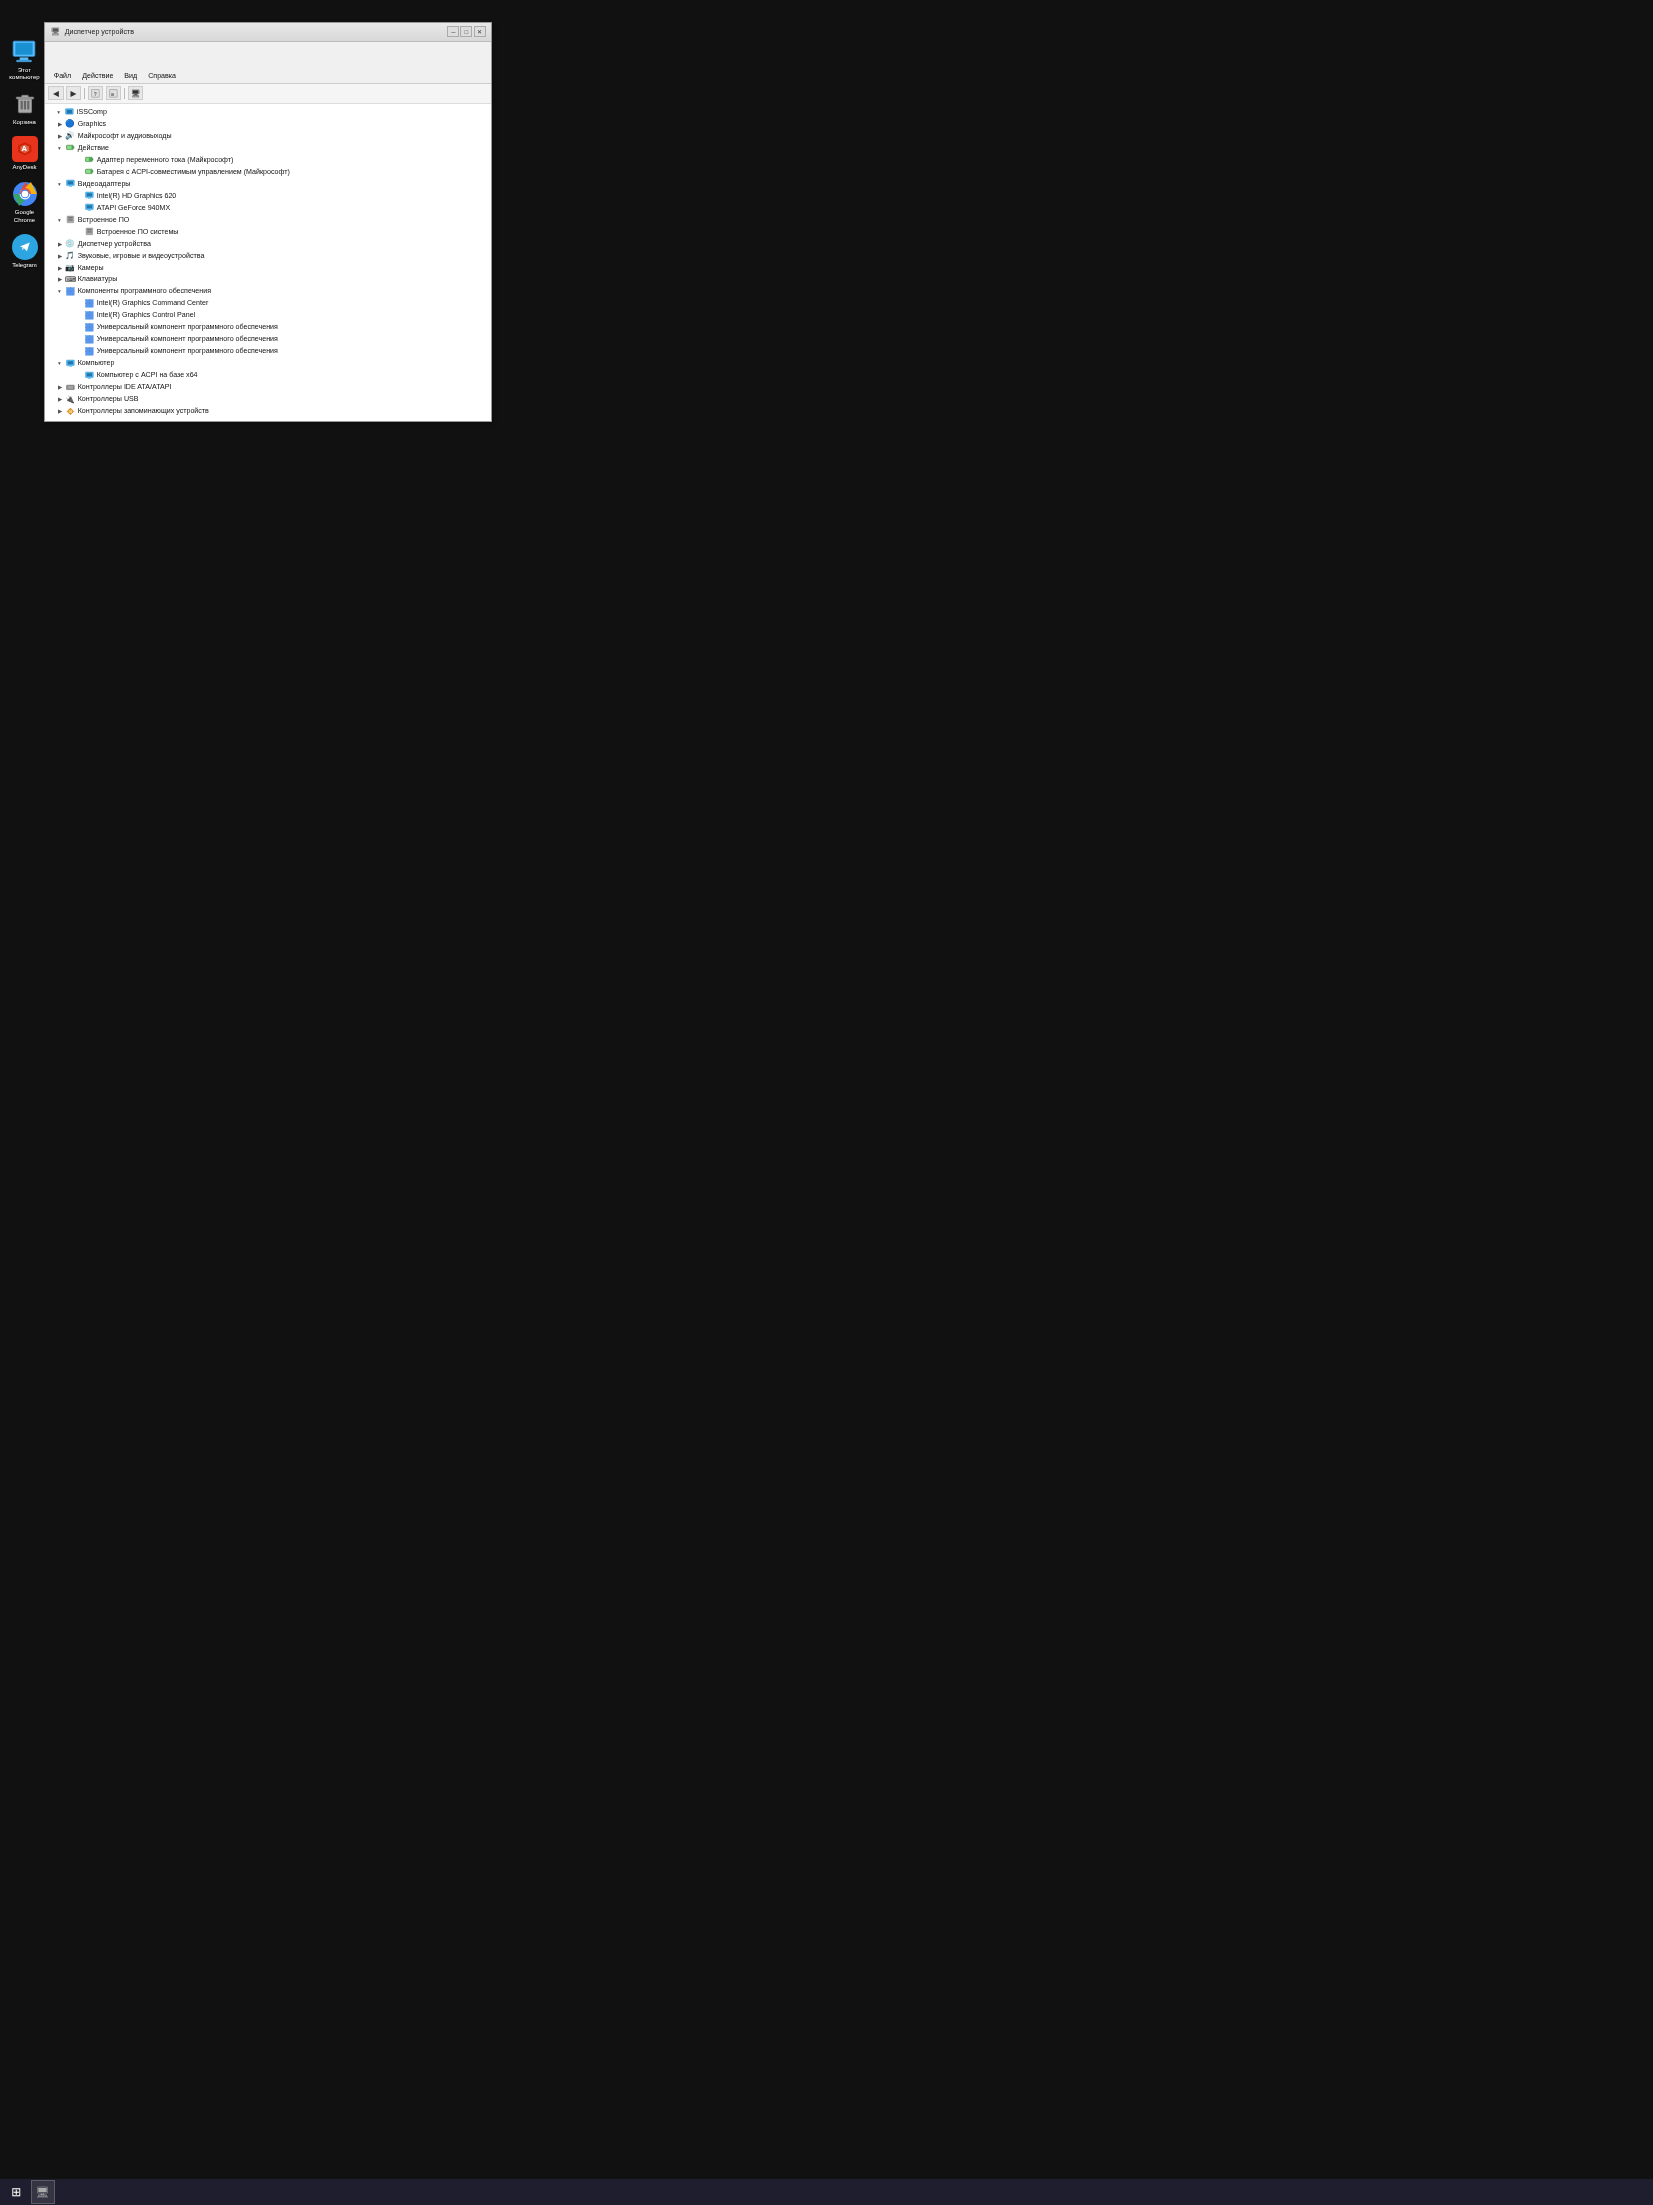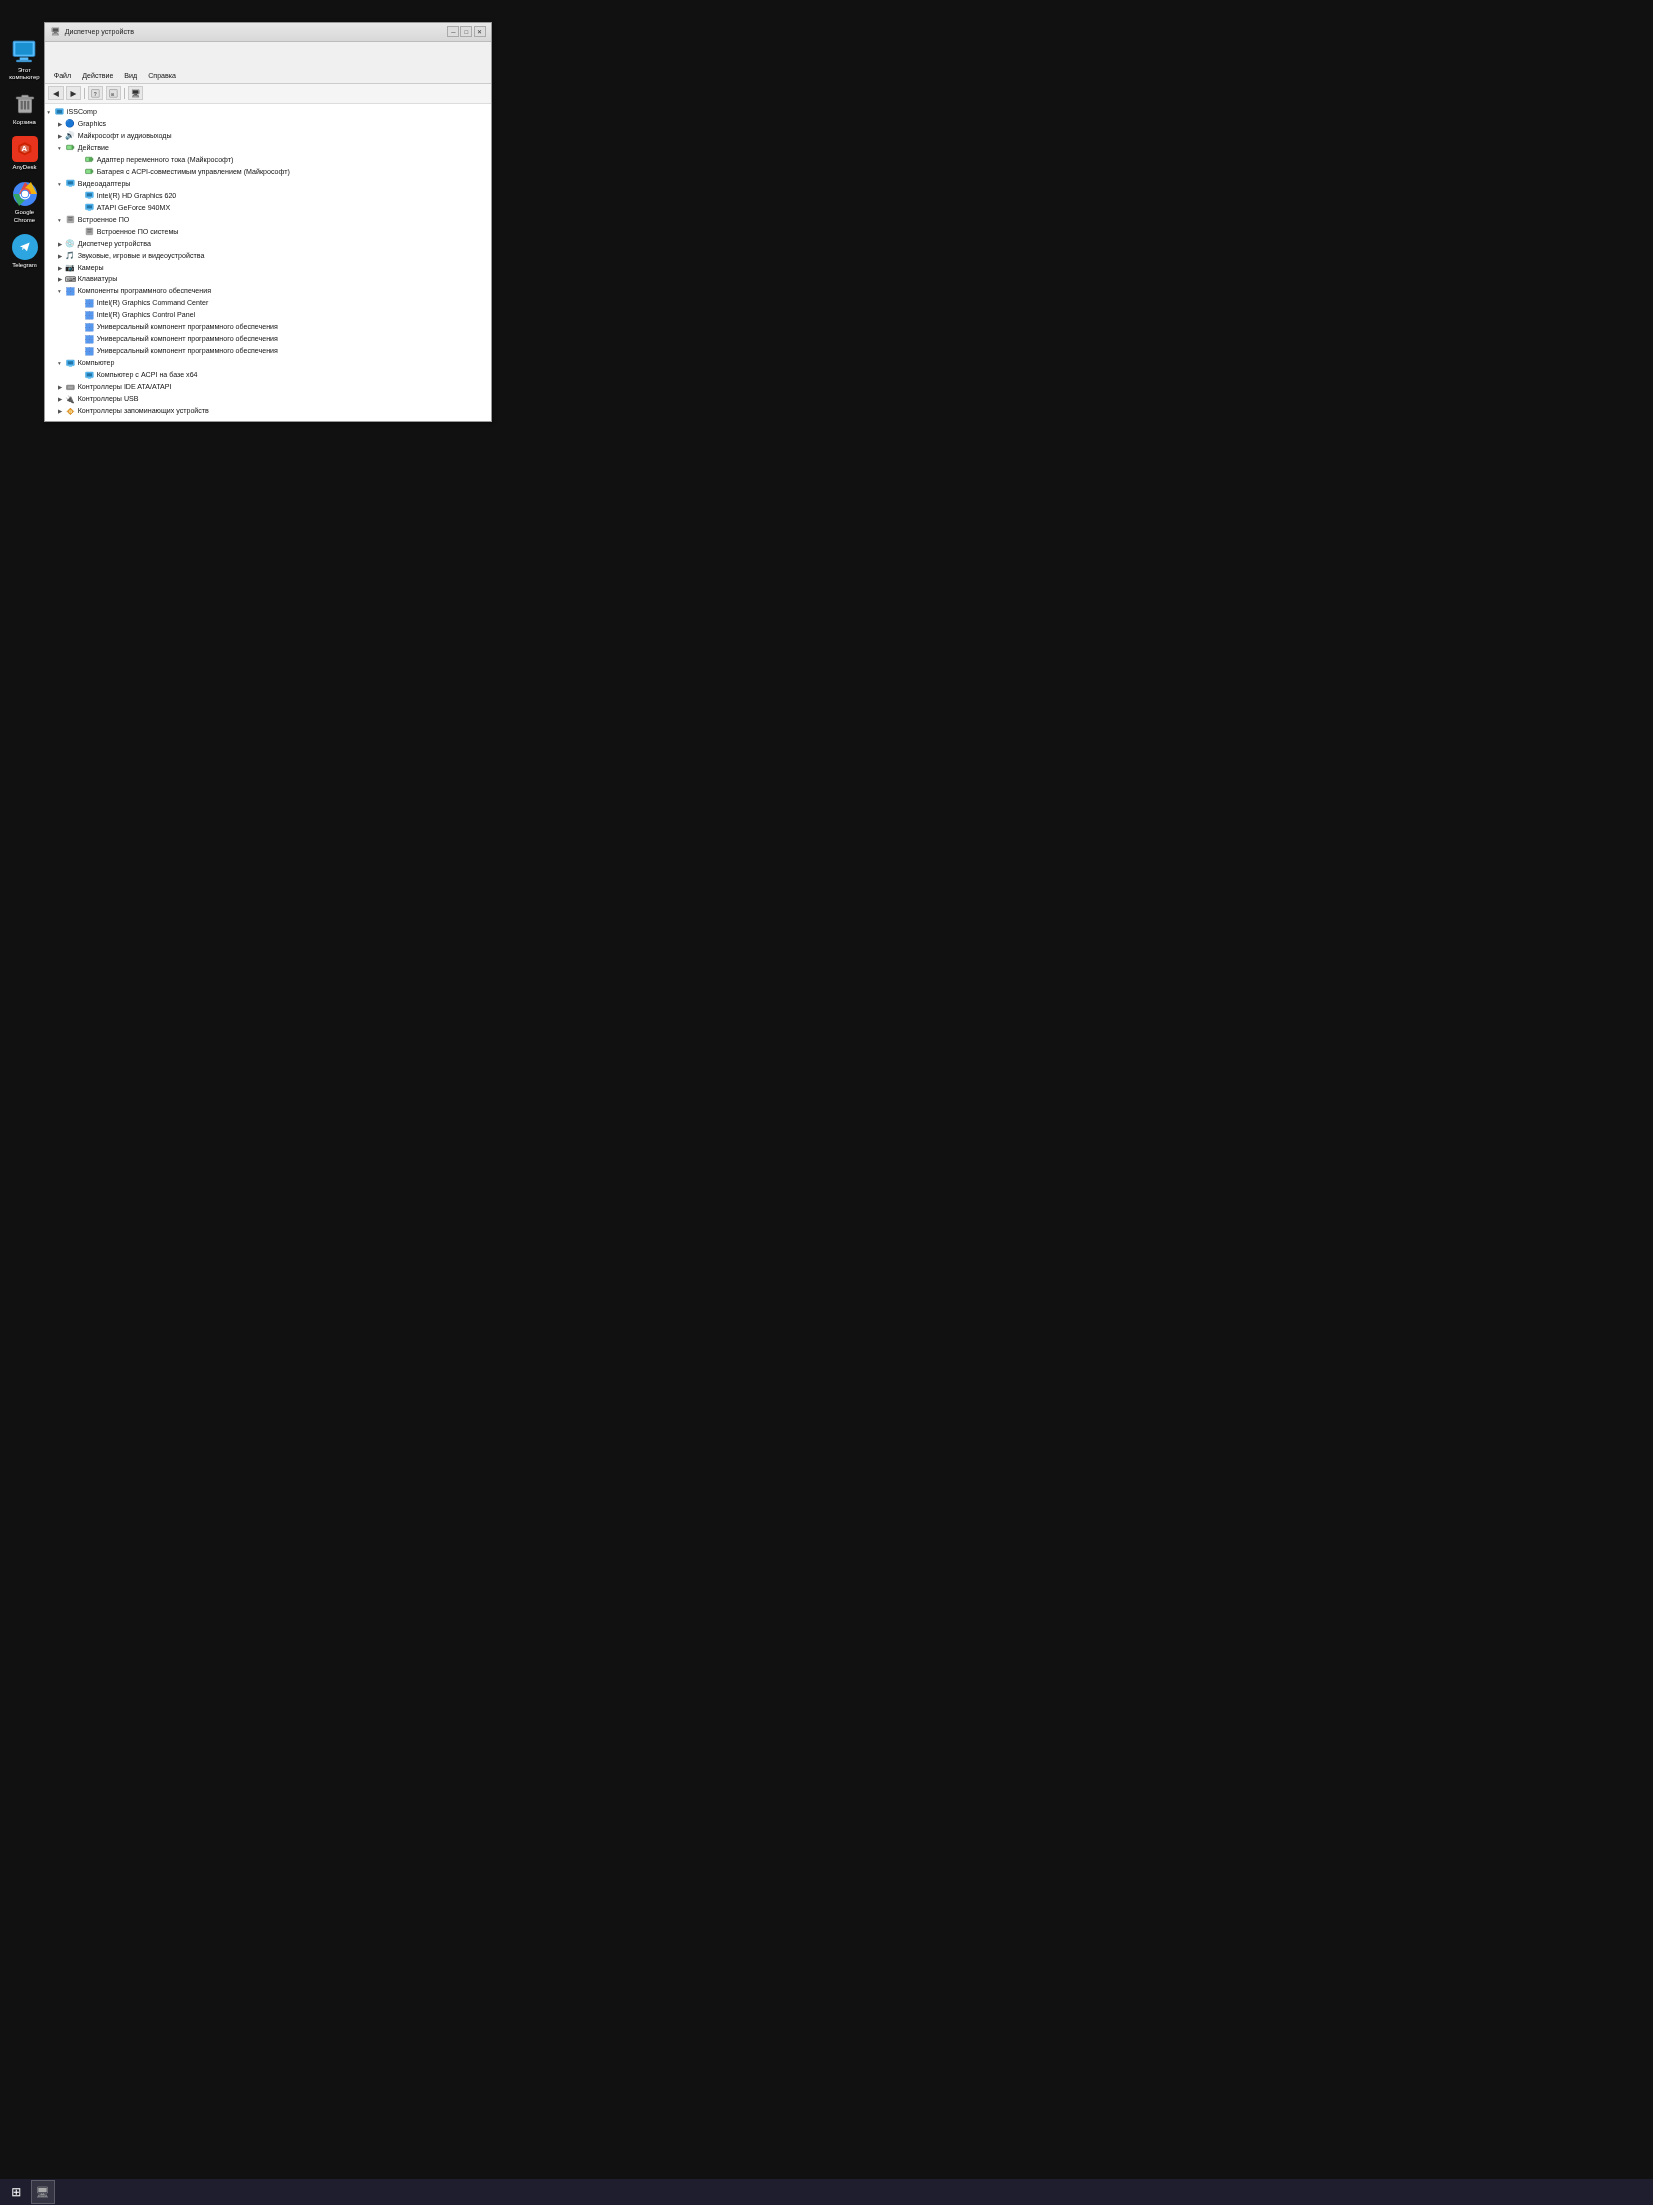--- a/index.html
+++ b/index.html
@@ -192,21 +192,21 @@
 
     
     .tree-item {
       display: flex;
       align-items: center;
       padding: 1.1px 2.2px;
       cursor: pointer;
       white-space: nowrap;
     }
 
-    .indent-0 { padding-left: 2.2px; }
+    .indent-0 { padding-left: 2.2px; margin-left: 10px; }
     .indent-1 { padding-left: 13px; }
     .indent-2 { padding-left: 32px; }
 
     .expand-arrow {
       display: inline-block;
       width: 7.7px;
       font-size: 5.5px;
       color: #555;
       user-select: none;
     }

